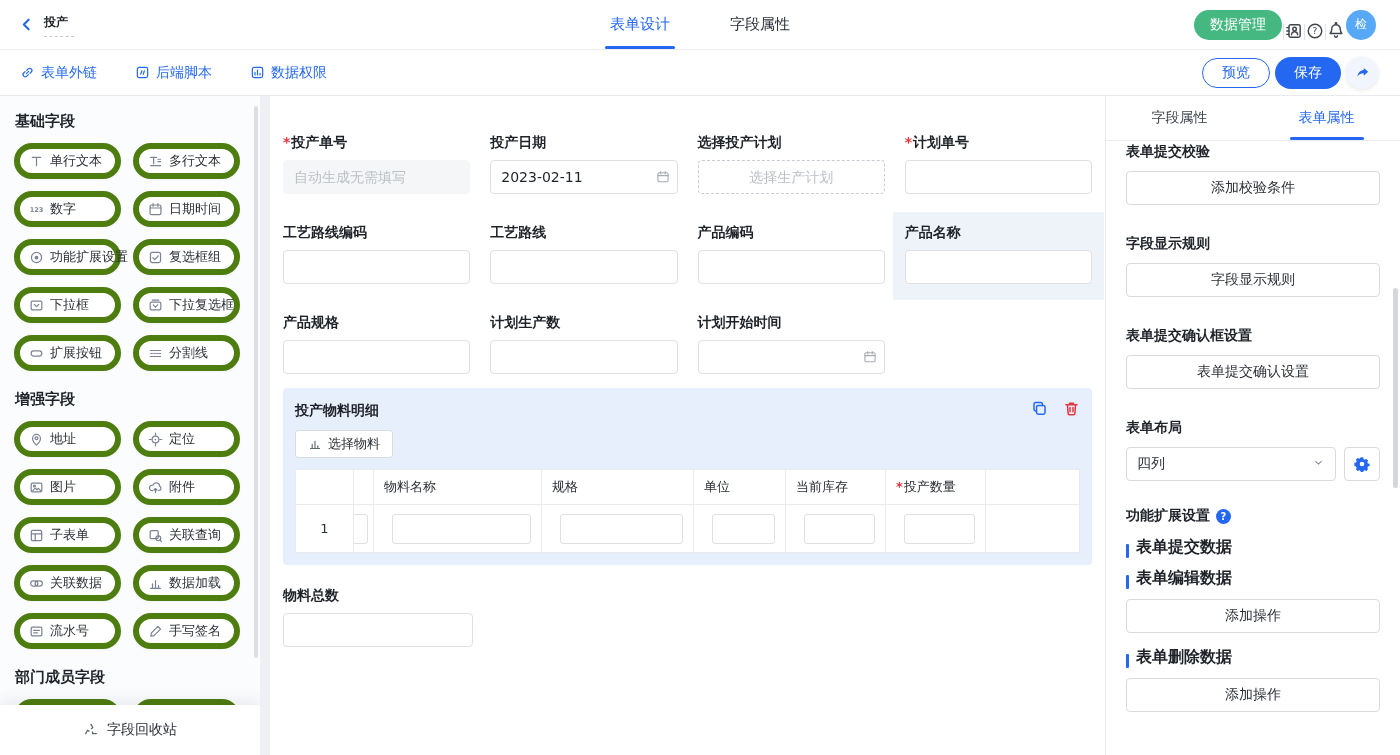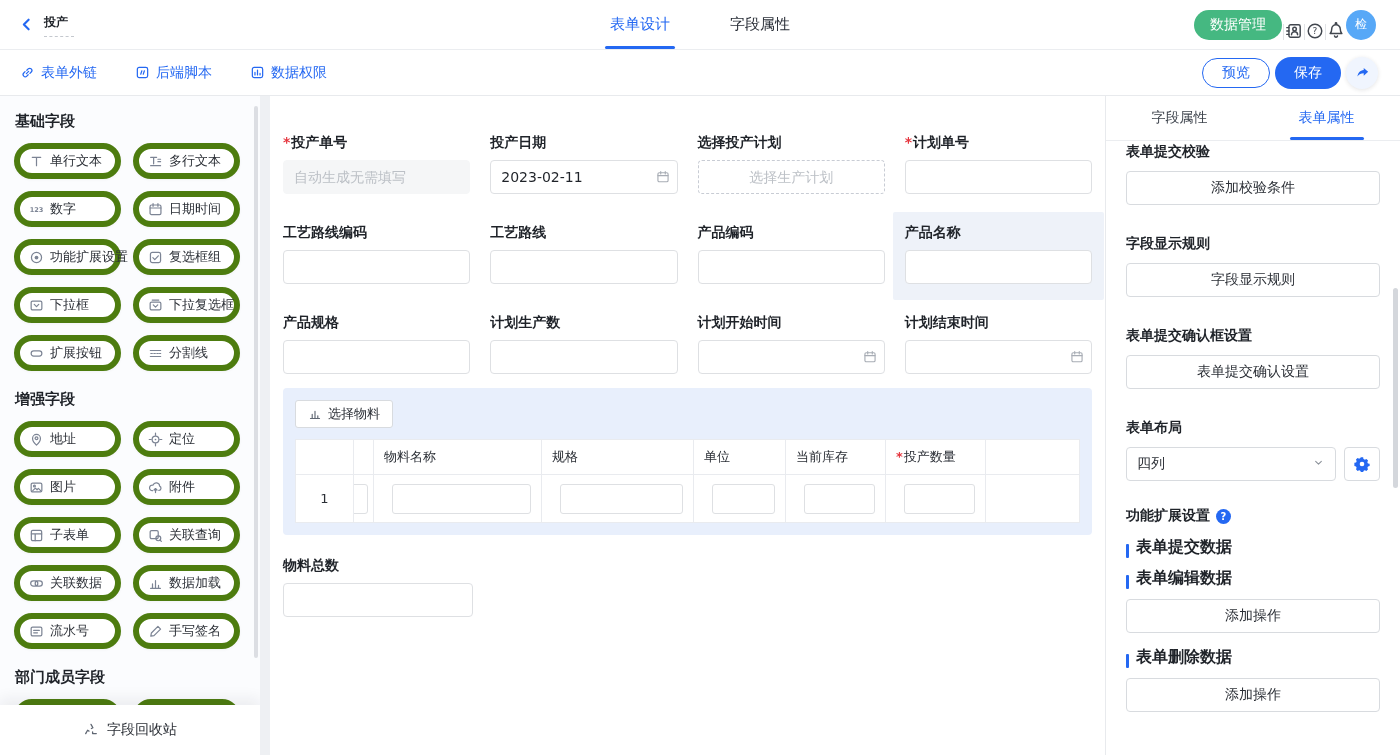--- a/index.html
+++ b/index.html
@@ -490,34 +490,35 @@
           <div class="flabel">
               <span>计划开始时间</span>
             </div>
           <div class="inp date"><input style="">
             <span class="cal-ic"><svg class="ic" viewBox="0 0 16 16" style="width:14px;height:14px">
                   <rect x="2.2" y="3.2" width="11.6" height="10.2" rx="1.5"></rect>
                   <path d="M2.2 6.4h11.6M5.4 1.8v2.8M10.6 1.8v2.8"></path>
                 </svg></span>
           </div>
         </div>
-        <div class="fld">
-          <div class="flabel">
-              <span>计划结束时间</span>
-            </div>
-          <div class="inp date"><input style="">
-            <span class="cal-ic"><svg class="ic" viewBox="0 0 16 16" style="width:14px;height:14px">
-                  <rect x="2.2" y="3.2" width="11.6" height="10.2" rx="1.5"></rect>
-                  <path d="M2.2 6.4h11.6M5.4 1.8v2.8M10.6 1.8v2.8"></path>
+      </div>
+
+      <div class="subform">
+        <div class="sf-head">
+          <span class="sf-title">投产物料明细</span>
+          <span class="sf-icons">
+            <span class="cpy"><svg class="ic" viewBox="0 0 16 16">
+                  <rect x="5.2" y="5.2" width="8" height="8.2" rx="1.6"></rect>
+                  <path d="M10.8 5.2V4a1.6 1.6 0 0 0-1.6-1.6H4.4A1.6 1.6 0 0 0 2.8 4v4.8a1.6 1.6 0 0 0 1.6 1.6h.8"></path>
                 </svg></span>
-          </div>
-        </div>
-      </div>
-
-      <div class="subform">
+            <span class="del"><svg class="ic" viewBox="0 0 16 16">
+                  <path d="M2.8 4.4h10.4M6.2 4.4V3h3.6v1.4M4.2 4.4l.6 8.2a1.3 1.3 0 0 0 1.3 1.2h3.8a1.3 1.3 0 0 0 1.3-1.2l.6-8.2M6.6 7v4M9.4 7v4"></path>
+                </svg></span>
+          </span>
+        </div>
         <div class="btn-material">
           <svg class="ic" viewBox="0 0 16 16">
               <path d="M2.8 13.2h10.4M4.8 13V8.4M8 13V4.8M11.2 13v-3"></path>
             </svg>
           <span>选择物料</span>
         </div>
         <table class="sf-table">
           <colgroup>
               <col class="w-idx">
               <col class="w-sliver">

